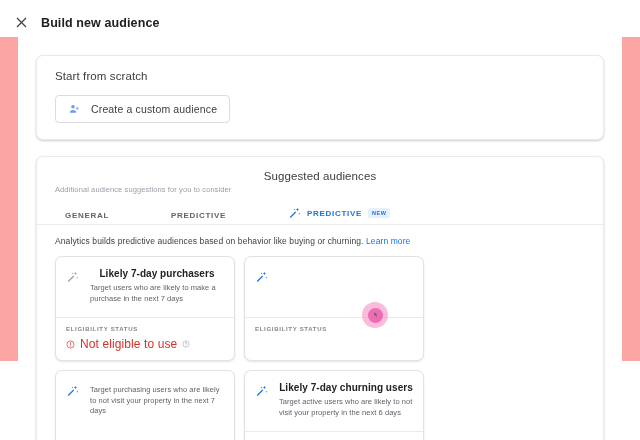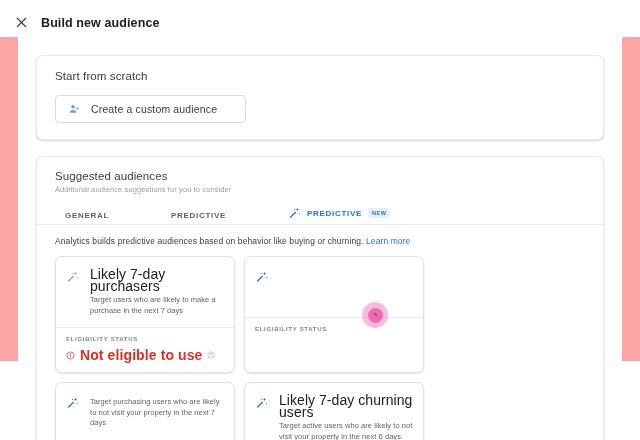--- a/index.html
+++ b/index.html
@@ -53,30 +53,30 @@
 
   
   .scratch-card { padding: 14px 18px 16px 18px; }
   .scratch-title {
     font-size: 11.5px; color: #3c4043; letter-spacing: .1px;
     margin-bottom: 13px;
   }
   .custom-aud-btn {
     display: inline-flex; align-items: center;
     border: 1px solid #dadce0; border-radius: 4px;
-    padding: 7px 28px 7px 12px;
+    padding: 7px 12px 7px 12px;
     cursor: pointer; background: #fff;
   }
   .custom-aud-btn .person-icon { margin-right: 11px; display:flex; }
   .custom-aud-label { font-size: 10.5px; color: #3c4043; letter-spacing: .15px; }
 
   
   .suggested-card { margin-top: 16px; padding: 0 0 14px 0; }
   .sug-head { padding: 13px 18px 0 18px; }
-  .sug-title { font-size: 11.5px; color: #3c4043; letter-spacing: .1px; }
+  .sug-title { font-size: 11.5px; color: #3c4043; letter-spacing: .1px; text-align: center; }
   .sug-sub { font-size: 7.5px; color: #9aa0a6; margin-top: 3px; letter-spacing: .1px; }
 
   .tabs { display: flex; align-items: flex-end; margin-top: 9px; height: 21px; }
   .tab {
     font-size: 8px; font-weight: bold; letter-spacing: .7px;
     color: #5f6368; cursor: pointer;
     padding-bottom: 4px; margin-right: 34px;
     display: flex; align-items: center; white-space: nowrap; margin-left: 28px;
   }
   .tab.active { color: #1a73e8; }
@@ -105,37 +105,37 @@
     border: 1px solid #e0e2e5;
     border-radius: 7px;
     box-shadow: 0 1px 2px rgba(60,64,67,.14);
     cursor: pointer;
     overflow: hidden;
   }
   .sug-item-top { display: flex; padding: 11px 10px 11px 10px; min-height: 60px; }
   .sug-wand { width: 16px; flex: 0 0 16px; margin-right: 8px; padding-top: 2px; }
   .sug-texts { flex: 1; }
   .sug-item-title {
-    font-size: 14px; font-weight: normal; color: #202124;
-    letter-spacing: .05px; line-height: 12px;
+    font-size: 10px; font-weight: bold; color: #202124;
+    letter-spacing: .05px; line-height: 12px; text-align: center;
   }
   .sug-item-desc {
     font-size: 7.5px; color: #5f6368; margin-top: 3px;
     line-height: 10.5px; letter-spacing: .05px;
   }
   .sug-item-bottom {
     border-top: 1px solid #e8eaed;
     padding: 8px 10px 9px 10px;
   }
   .elig-label {
     font-size: 6px; color: #80868b; letter-spacing: .7px; font-weight: bold;
   }
   .elig-row { display: flex; align-items: center; margin-top: 5px; }
   .elig-row .st-icon { margin-right: 5px; display: flex; }
-  .elig-text { font-size: 14px; font-weight: bold; letter-spacing: .1px; }
+  .elig-text { font-size: 12px; font-weight: normal; letter-spacing: .1px; }
   .elig-text.ready { color: #1e8e3e; }
   .elig-text.not-eligible { color: #d93025; }
   .help-icon { margin-left: 5px; display: flex; }
 
   
   .cursor-halo {
     position: absolute; left: 362px; top: 265px;
     width: 26px; height: 26px; border-radius: 50%;
     background: rgba(246,133,193,.55);
     display: flex; align-items: center; justify-content: center;

